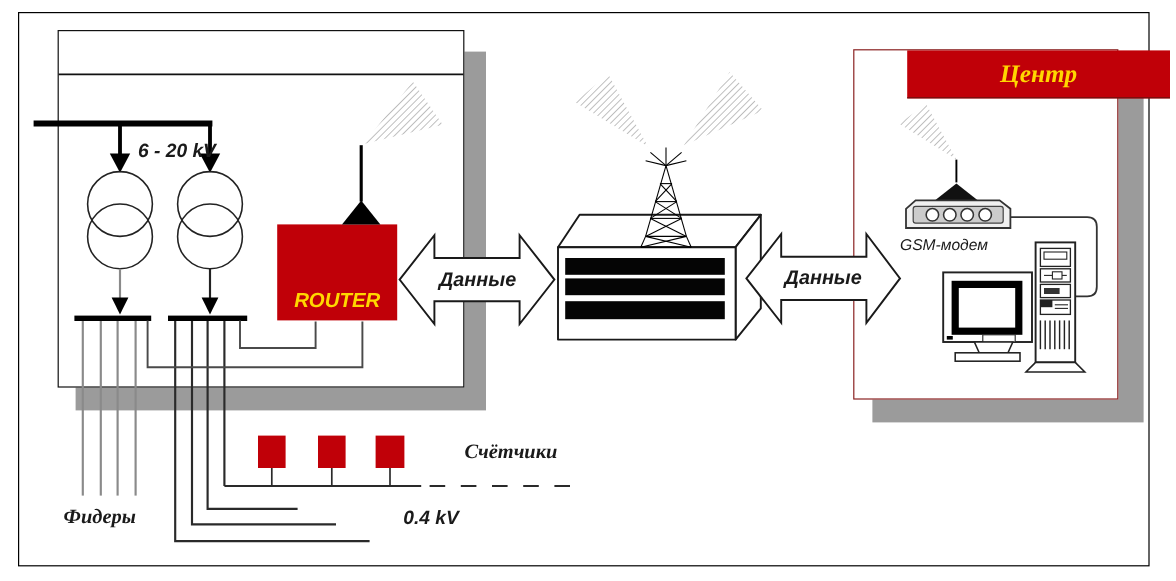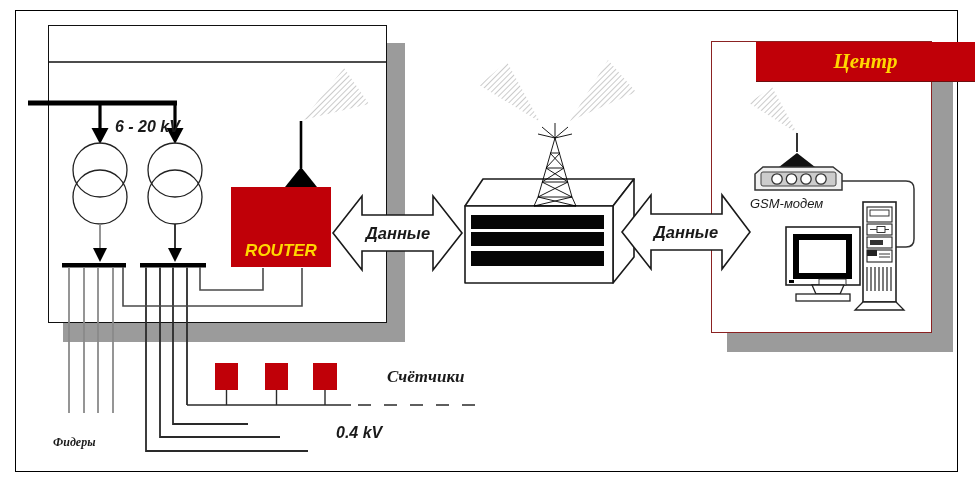--- a/index.html
+++ b/index.html
@@ -25,21 +25,21 @@
   .sans-i{font-family:"Liberation Sans",sans-serif;font-style:italic;font-weight:700;}
   .title{left:48px;top:30px;width:339px;text-align:center;font-size:18px;font-weight:bold;}
   .hv{left:115px;top:82px;width:160px;font-size:16px;margin-top:36px;}
   .router-lbl{left:231px;top:217px;width:100px;text-align:center;font-size:17px;color:var(--label-yellow,#ffe000);margin-top:24px;}
   .data1{left:340px;top:224px;width:116px;text-align:center;font-size:16.5px;}
   .data2{left:628px;top:223px;width:116px;text-align:center;font-size:16.5px;}
   .gsm-op{left:464px;top:297px;width:172px;text-align:center;font-size:18px;}
   .modem-lbl{left:750px;top:196px;width:86px;text-align:left;font-size:13px;font-weight:400;}
   .schet{left:387px;top:367px;font-size:17px;}
   .lv{left:336px;top:424px;font-size:16px;}
-  .fid{left:53px;top:435px;font-size:12px;font-style:italic;}
+  .fid{left:53px;top:421px;font-size:17px;font-style:italic;}
 </style>
 </head>
 <body>
 
 <div class="page">
 
   <div class="abs frame"></div>
 
   <div class="abs shadow substation-shadow"></div>
   <div class="abs shadow center-shadow"></div>

